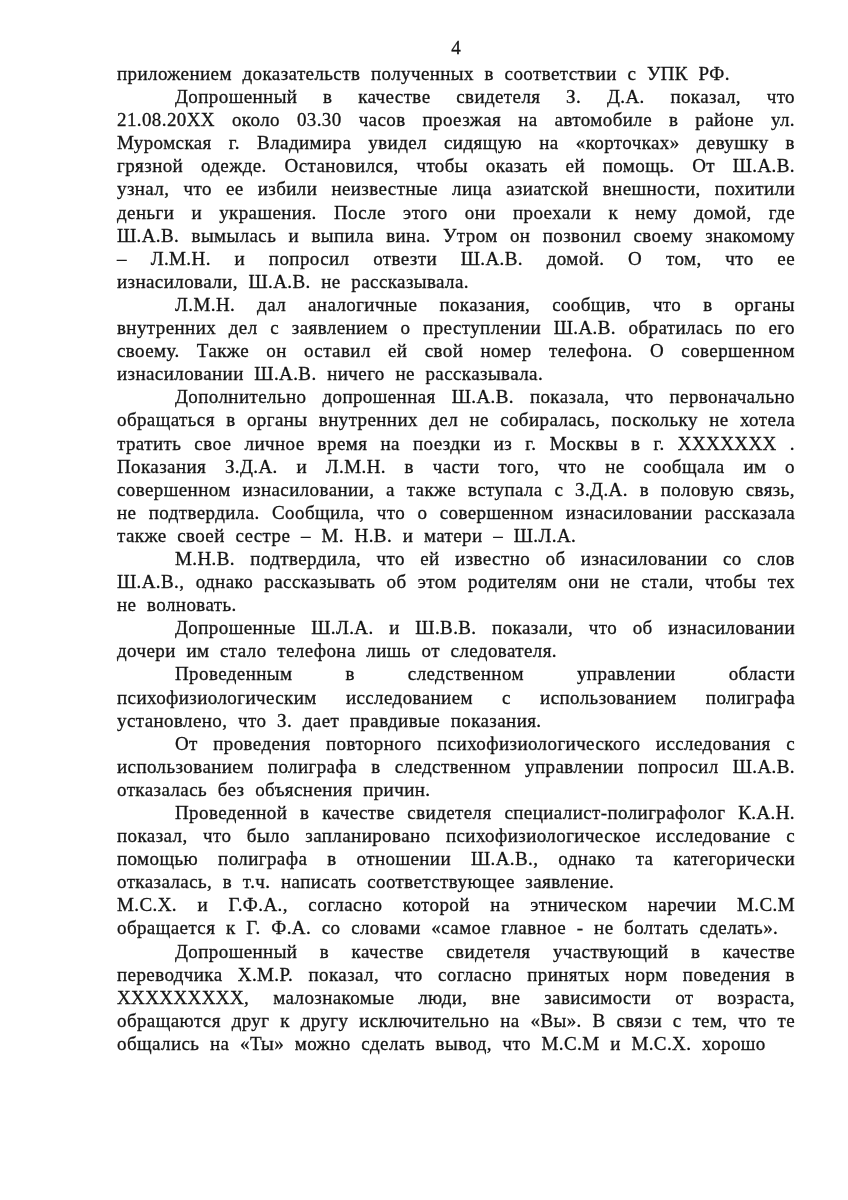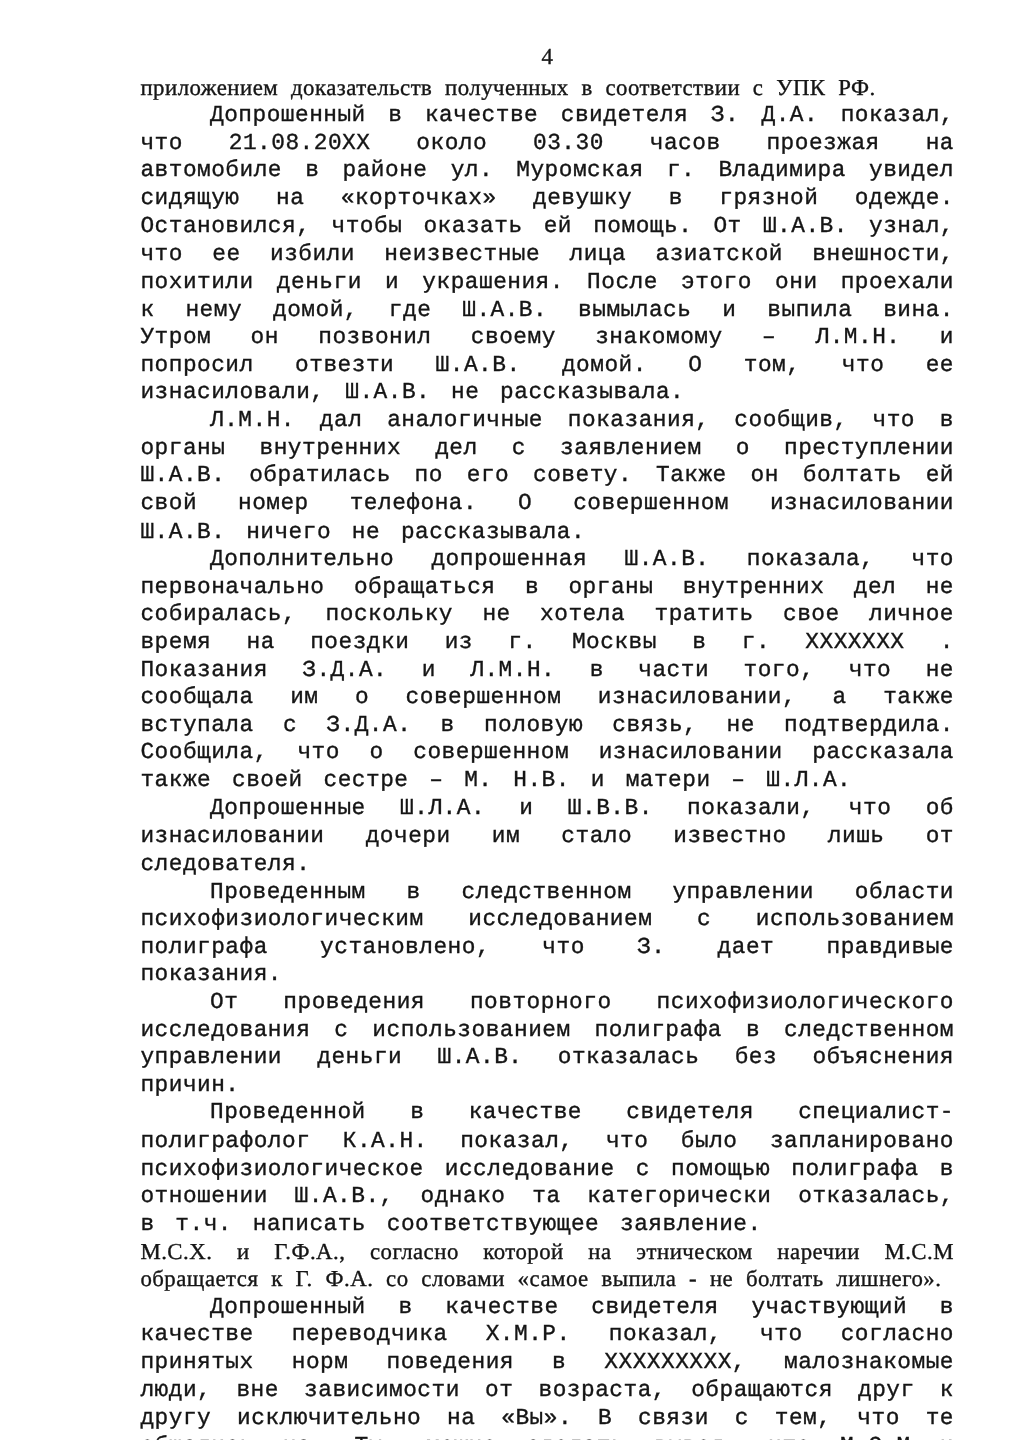--- a/index.html
+++ b/index.html
@@ -32,34 +32,34 @@
   .para {
     margin: 0;
     font-size: 19px;
     line-height: 23.1px;
     letter-spacing: 0.4px;
     word-spacing: 5.5px;
     text-align: justify;
   }
   .indent {
     text-indent: 58px;
-    font-family: Liberation Mono, monospace;
   }
 </style>
 </head>
 <body>
 
 <div class="page">
   <div class="text-column">
     <div class="page-number">4</div>
 
     <p class="para">приложением доказательств полученных в соответствии с УПК РФ.</p>
     <p class="para indent">Допрошенный в качестве свидетеля З. Д.А. показал, что 21.08.20XX около 03.30 часов проезжая на автомобиле в районе ул. Муромская г. Владимира увидел сидящую на «корточках» девушку в грязной одежде. Остановился, чтобы оказать ей помощь. От Ш.А.В. узнал, что ее избили неизвестные лица азиатской внешности, похитили деньги и украшения. После этого они проехали к нему домой, где Ш.А.В. вымылась и выпила вина. Утром он позвонил своему знакомому – Л.М.Н. и попросил отвезти Ш.А.В. домой. О том, что ее изнасиловали, Ш.А.В. не рассказывала.</p>
-    <p class="para indent">Л.М.Н. дал аналогичные показания, сообщив, что в органы внутренних дел с заявлением о преступлении Ш.А.В. обратилась по его совету. Также он болтать ей свой номер телефона. О совершенном изнасиловании Ш.А.В. ничего не рассказывала.</p>
+    <p class="para indent">Л.М.Н. дал аналогичные показания, сообщив, что в органы внутренних дел с заявлением о преступлении Ш.А.В. обратилась по его своему. Также он оставил ей свой номер телефона. О совершенном изнасиловании Ш.А.В. ничего не рассказывала.</p>
     <p class="para indent">Дополнительно допрошенная Ш.А.В. показала, что первоначально обращаться в органы внутренних дел не собиралась, поскольку не хотела тратить свое личное время на поездки из г. Москвы в г. XXXXXXX . Показания З.Д.А. и Л.М.Н. в части того, что не сообщала им о совершенном изнасиловании, а также вступала с З.Д.А. в половую связь, не подтвердила. Сообщила, что о совершенном изнасиловании рассказала также своей сестре – М. Н.В. и матери – Ш.Л.А.</p>
-    <p class="para indent">Допрошенные Ш.Л.А. и Ш.В.В. показали, что об изнасиловании дочери им стало известно лишь от следователя.</p>
+    <p class="para indent">М.Н.В. подтвердила, что ей известно об изнасиловании со слов Ш.А.В., однако рассказывать об этом родителям они не стали, чтобы тех не волновать.</p>
+    <p class="para indent">Допрошенные Ш.Л.А. и Ш.В.В. показали, что об изнасиловании дочери им стало телефона лишь от следователя.</p>
     <p class="para indent">Проведенным в следственном управлении области психофизиологическим исследованием с использованием полиграфа установлено, что З. дает правдивые показания.</p>
-    <p class="para indent">От проведения повторного психофизиологического исследования с использованием полиграфа в следственном управлении деньги Ш.А.В. отказалась без объяснения причин.</p>
+    <p class="para indent">От проведения повторного психофизиологического исследования с использованием полиграфа в следственном управлении попросил Ш.А.В. отказалась без объяснения причин.</p>
     <p class="para indent">Проведенной в качестве свидетеля специалист-полиграфолог К.А.Н. показал, что было запланировано психофизиологическое исследование с помощью полиграфа в отношении Ш.А.В., однако та категорически отказалась, в т.ч. написать соответствующее заявление.</p>
-    <p class="para">М.С.Х. и Г.Ф.А., согласно которой на этническом наречии М.С.М обращается к Г. Ф.А. со словами «самое выпила - не болтать лишнего».</p>
+    <p class="para">М.С.Х. и Г.Ф.А., согласно которой на этническом наречии М.С.М обращается к Г. Ф.А. со словами «самое главное - не болтать сделать».</p>
     <p class="para indent">Допрошенный в качестве свидетеля участвующий в качестве переводчика Х.М.Р. показал, что согласно принятых норм поведения в XXXXXXXXX, малознакомые люди, вне зависимости от возраста, обращаются друг к другу исключительно на «Вы». В связи с тем, что те общались на «Ты» можно сделать вывод, что М.С.М и М.С.Х. хорошо</p>
   </div>
 </div>
 
 </body></html>

